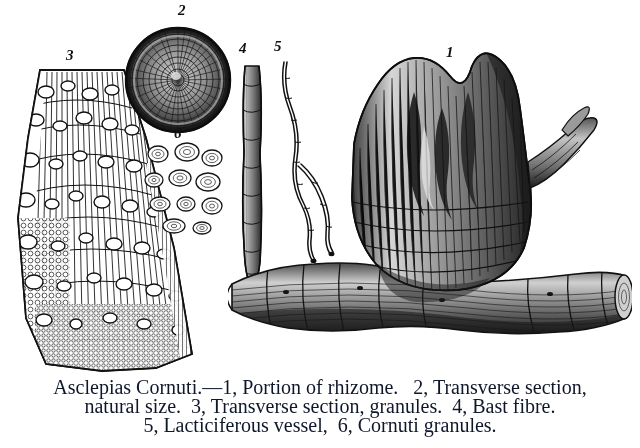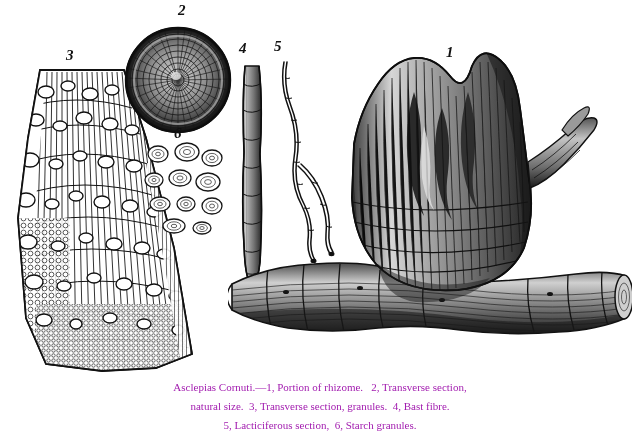--- a/index.html
+++ b/index.html
@@ -32,23 +32,23 @@
   .art {
     position: absolute;
   }
   .caption {
     position: absolute;
     left: 0;
     top: 378px;
     width: 640px;
     text-align: center;
     font-family: "Liberation Serif", serif;
-    font-size: 11px;
+    font-size: 20px;
     line-height: 19px;
-    color: #a21caf;
+    color: #0f172a;
   }
   .caption .line {
     display: block;
     white-space: pre;
   }
 </style>
 </head>
 <body>
 
 <div id="plate">
@@ -479,16 +479,16 @@
 
     <path d="M334 78 Q344 62 356 56 Q364 52 360 62 Q352 74 340 84 Z" fill="#9a9a9a" stroke="#111" stroke-width="1.2"></path>
 
     <path d="M150 212 Q200 244 262 226 Q240 252 188 250 Q156 246 150 212 Z" fill="#1a1a1a" opacity="0.5"></path>
   </svg>
   <span class="fig-label" style="left:446px; top:44px;">1</span>
 
   <div class="caption">
     <span class="line">Asclepias Cornuti.—1, Portion of rhizome.   2, Transverse section,</span>
     <span class="line">natural size.  3, Transverse section, granules.  4, Bast fibre.</span>
-    <span class="line">5, Lacticiferous section,  6, Starch granules.</span>
+    <span class="line">5, Lacticiferous vessel,  6, Cornuti granules.</span>
   </div>
 
 </div>
 
 </body></html>

